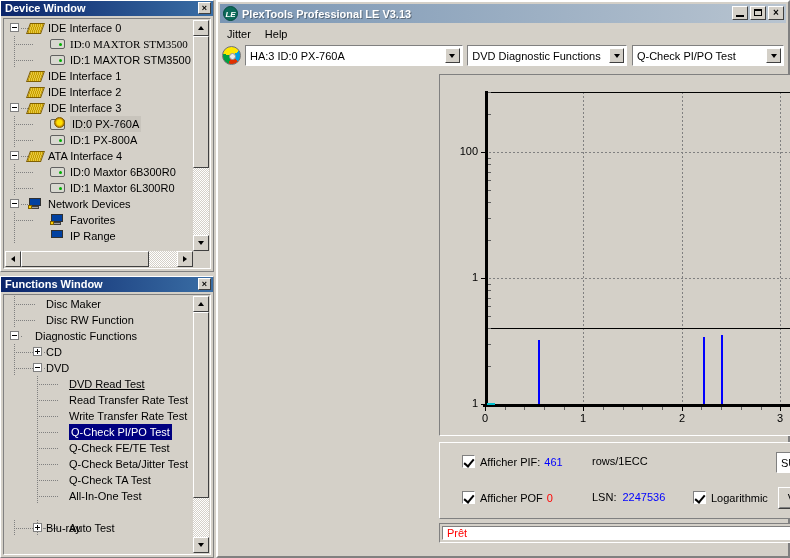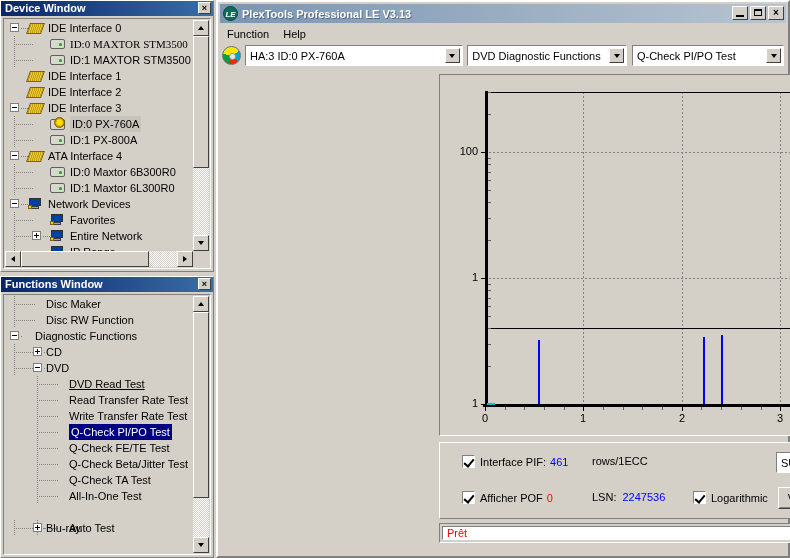--- a/index.html
+++ b/index.html
@@ -246,32 +246,20 @@
             <span class="dash-h" style="left: 9px; width: 20px;"></span>
             <span class="ic ic-net" style="left: 45px;">
               <span class="scr"></span>
               <span class="base"></span>
               <span class="plug"></span>
             </span>
             <span class="lbl" style="left: 65px;">Favorites</span>
           </div>
           <div class="tnode" style="top: 0px;">
             <span class="dash-v" style="left: 9px; top: 0px; height: 16px;"></span>
-            <span class="dash-h" style="left: 9px; width: 20px;"></span>
-            <span class="boxpm plus" style="left: 27px;"></span>
-            <span class="dash-h" style="left: 38px; width: 7px;"></span>
-            <span class="ic ic-net" style="left: 45px;">
-              <span class="scr"></span>
-              <span class="base"></span>
-              <span class="plug"></span>
-            </span>
-            <span class="lbl" style="left: 65px;">Entire Network</span>
-          </div>
-          <div class="tnode" style="top: 0px;">
-            <span class="dash-v" style="left: 9px; top: 0px; height: 16px;"></span>
             <span class="ic ic-net" style="left: 45px;">
               <span class="scr"></span>
             </span>
             <span class="lbl" style="left: 65px;">IP Range</span>
           </div>
         </div>
       <div class="sb-v">
         <div class="sb-btn" style="top:0;left:0;">
             <span class="ar ar-up"></span>
           </div>
@@ -407,21 +395,21 @@
             <i></i>
           </span>
         <span class="winbtn wb-max">
             <i></i>
           </span>
         <span class="winbtn wb-cls">×</span>
       </span>
     </div>
 
     <div id="menubar">
-      <span class="mi">Function</span>
+      <span class="mi">Jitter</span>
       <span class="mi">Help</span>
     </div>
 
     <div id="toolbar">
       <span class="tb-icon"></span>
       <span class="combo" style="width:226px;">
         <span class="cv">HA:3 ID:0  PX-760A</span>
         <span class="cbtn">
             <span class="ar ar-dn"></span>
           </span>
@@ -502,21 +490,21 @@
           <div class="spike" style="left: 263px; top: 262px; height: 67px; background: rgb(0, 0, 255);"></div>
           <div class="spike" style="left: 281px; top: 260px; height: 69px; background: rgb(0, 0, 255);"></div>
           <div class="spike" style="left: 47px; top: 328px; width: 8px; height: 2px; background: rgb(0, 192, 208);"></div>
         </div>
     </div>
 
     <div id="ctrl">
 
       <span class="chk" style="left:22px;top:12px;">
         <span class="chkbox on"></span>
-        <span>Interface PIF:</span>
+        <span>Afficher PIF:</span>
         <span class="val-blue" style="margin-left:4px;">461</span>
       </span>
       <span class="chk" style="left:152px;top:12px;">
         <span>rows/1ECC</span>
       </span>
 
       <span class="chk" style="left:22px;top:48px;">
         <span class="chkbox on"></span>
         <span>Afficher POF</span>
         <span class="val-red" style="margin-left:4px;">0</span>

